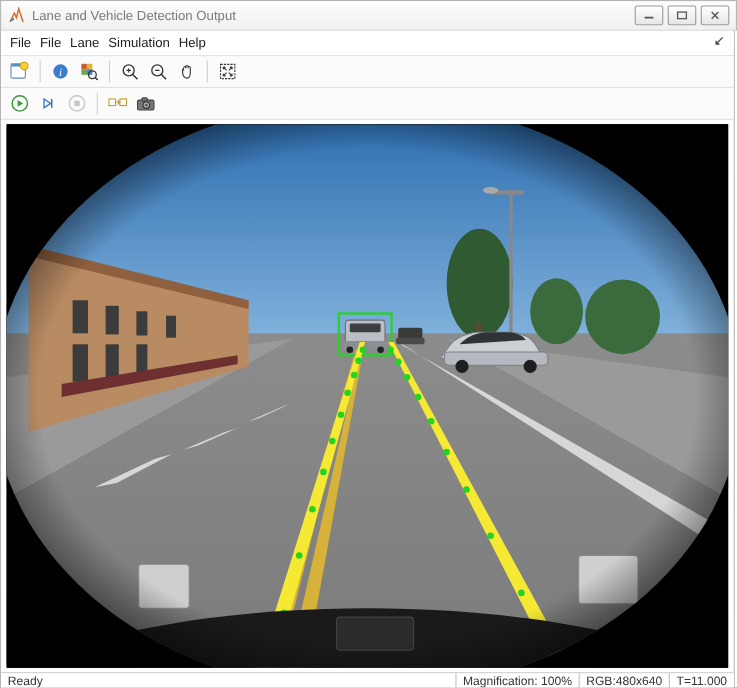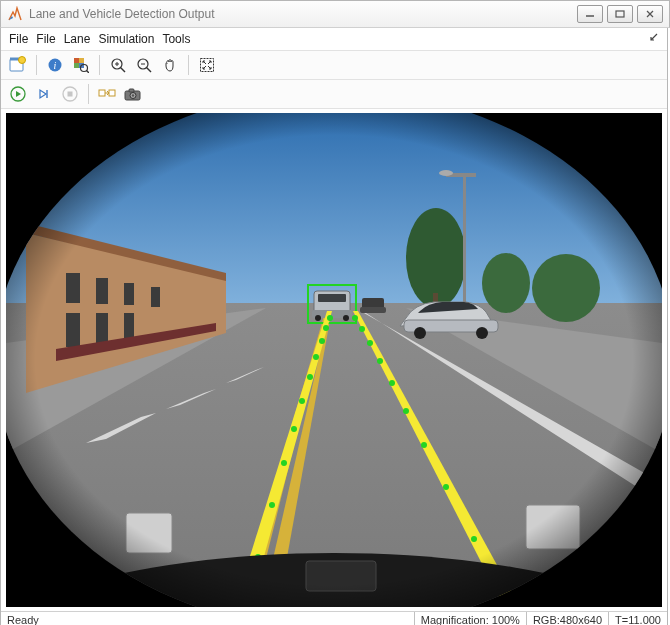--- a/index.html
+++ b/index.html
@@ -166,21 +166,21 @@
   </div>
 </div>
 
 <div class="window-body">
 
   <div class="menu-bar">
     <span class="menu-item">File</span>
     <span class="menu-item">File</span>
     <span class="menu-item">Lane</span>
     <span class="menu-item">Simulation</span>
-    <span class="menu-item">Tools</span>
+    <span class="menu-item">Help</span>
     <span class="arrow">
       <svg width="12" height="12">
           <path d="M10 2 L4 8 M4 5 L4 8 L7 8" fill="none" stroke="#444" stroke-width="1.2"></path>
         </svg>
     </span>
   </div>
 
   <div class="toolbar">
     <div class="tb-btn">
       <svg width="18" height="18">

